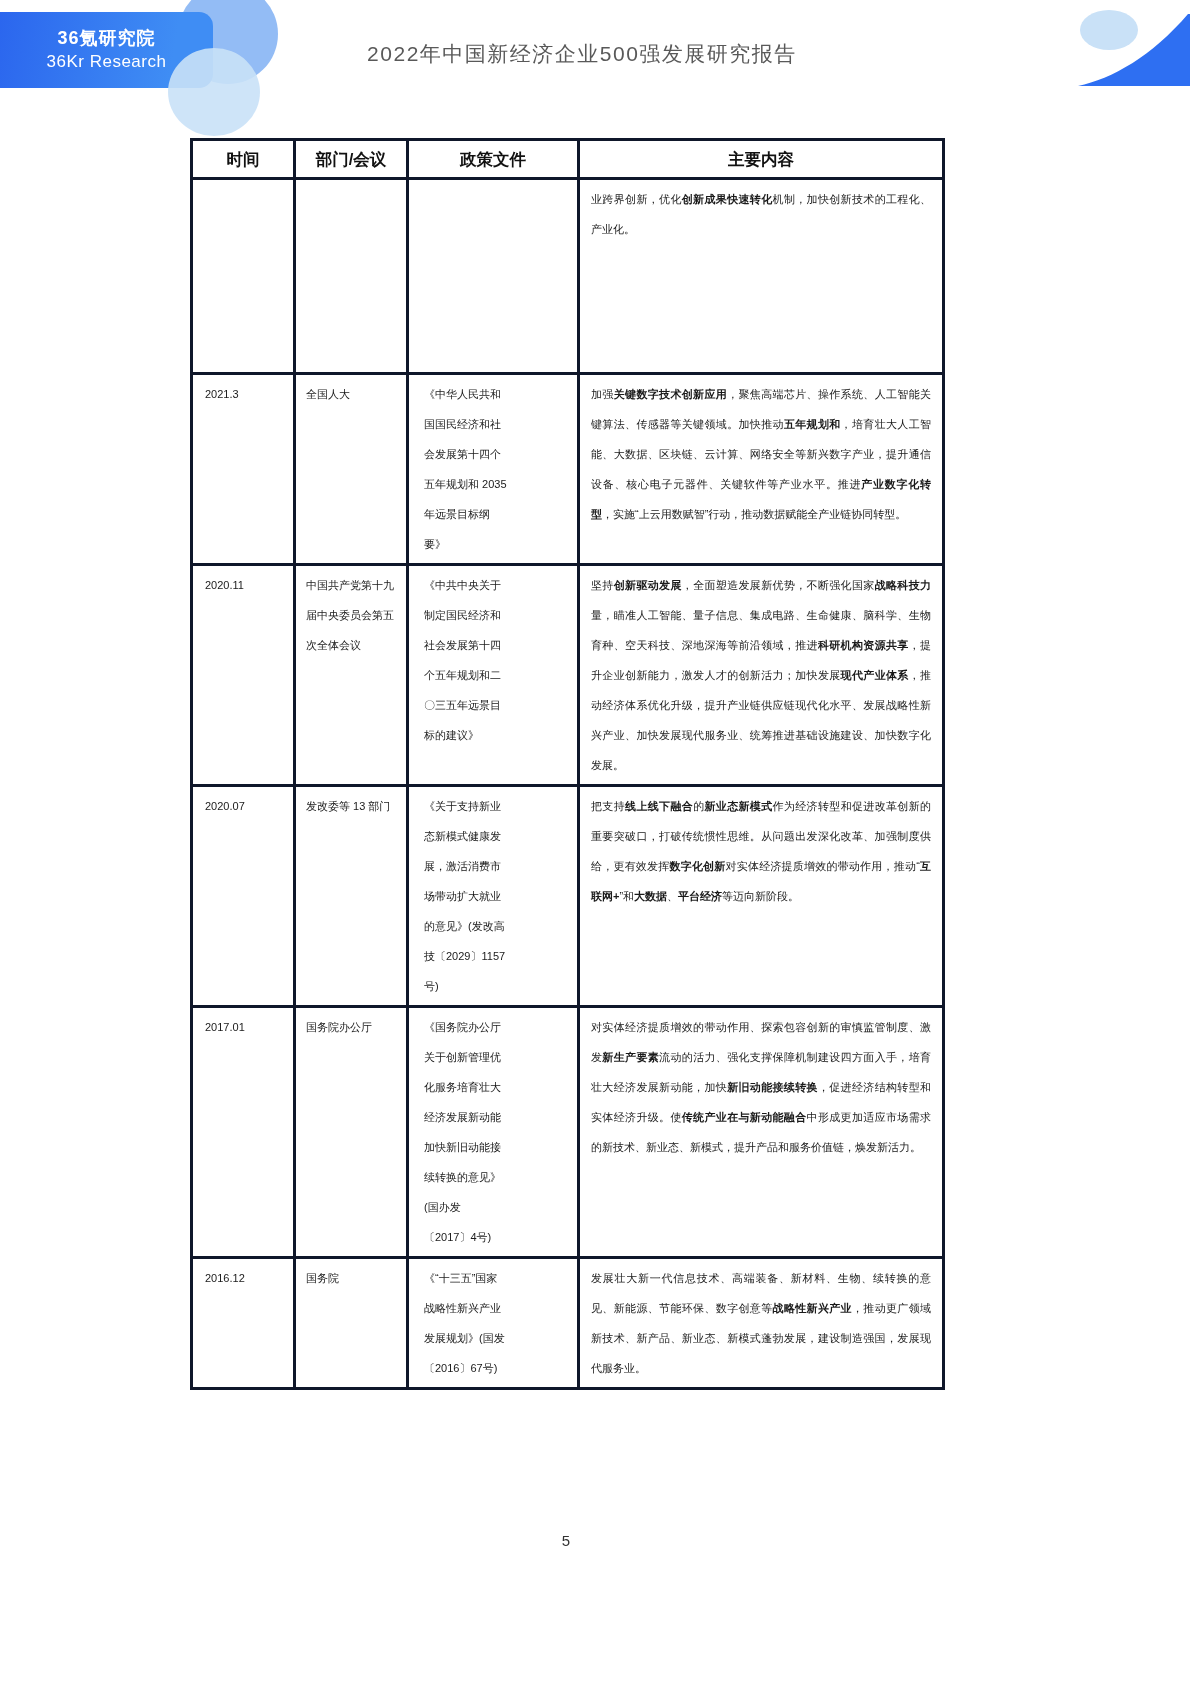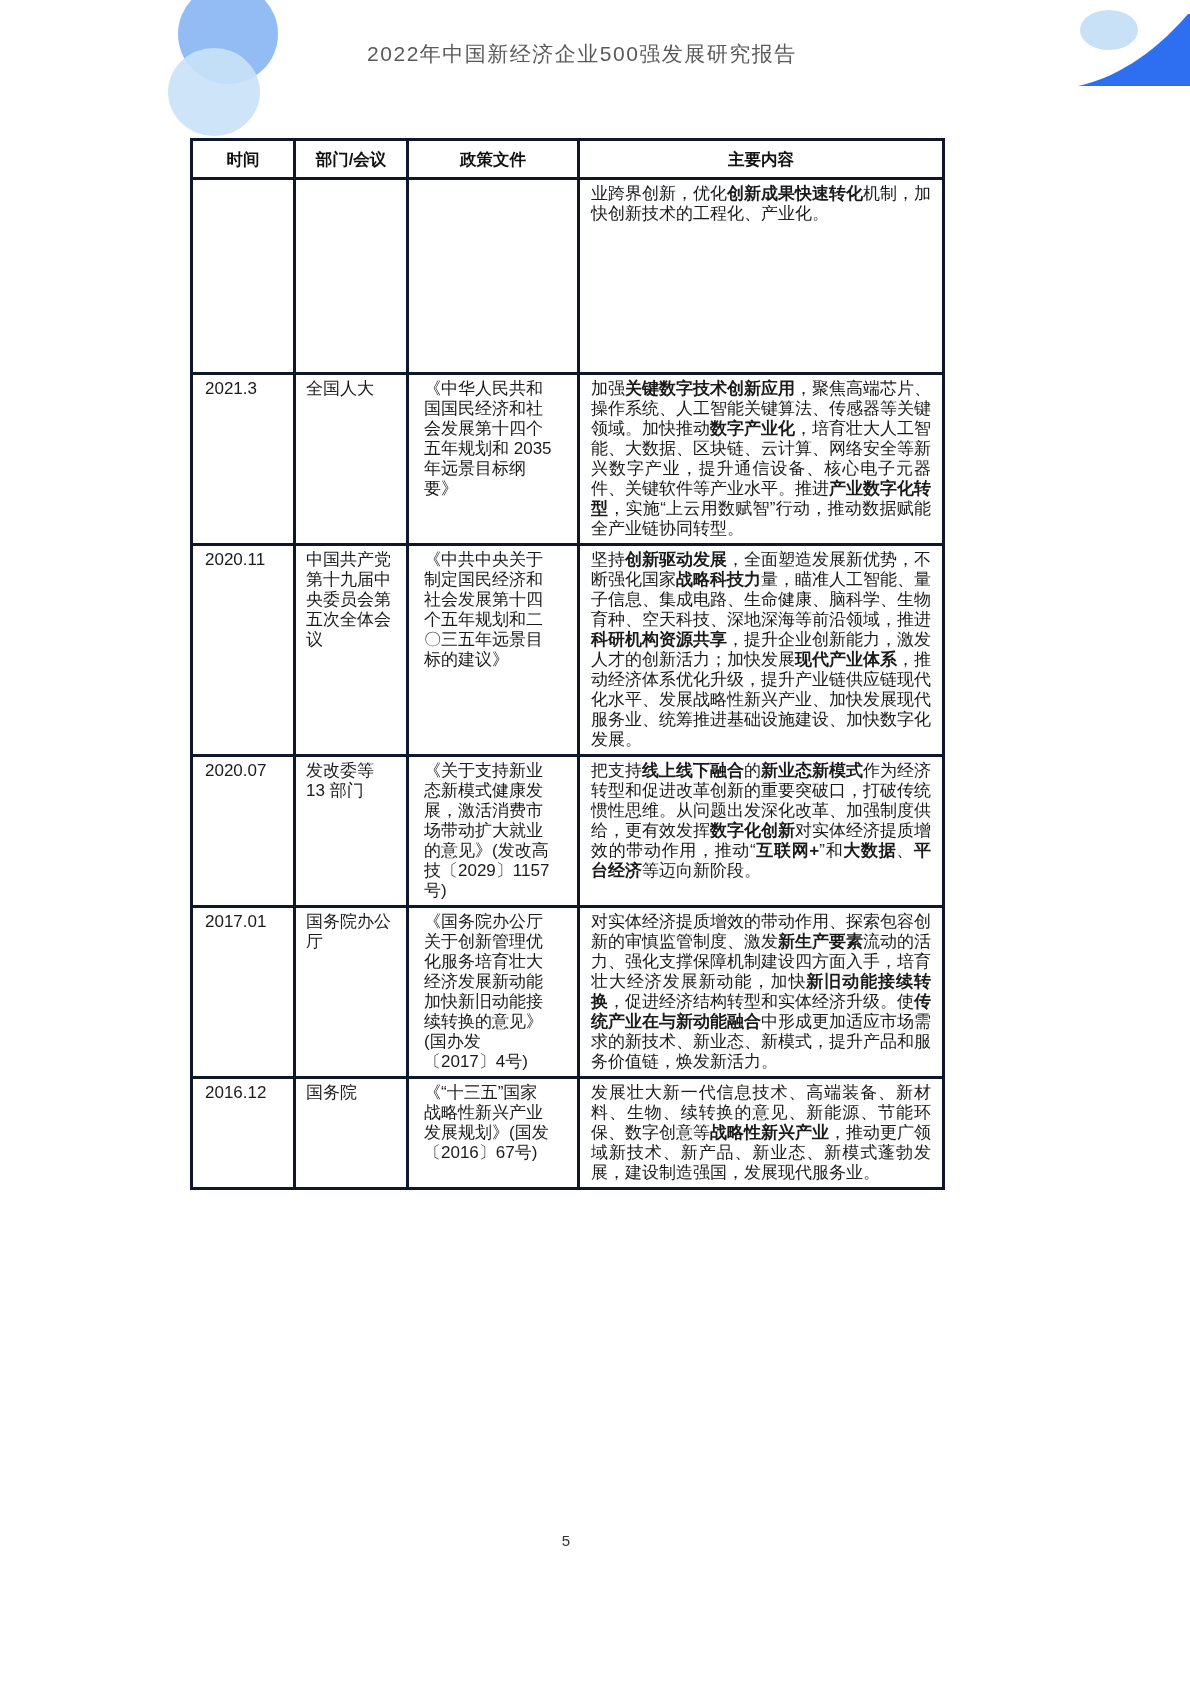--- a/index.html
+++ b/index.html
@@ -27,37 +27,41 @@
     border-radius:50%;background:#c9e1f7;}
   .corner-svg{position:absolute;right:0;top:14px;}
   
   table.policy{position:absolute;left:190px;top:138px;width:752px;
     border-collapse:collapse;table-layout:fixed;}
   .policy col.c1{width:103px}.policy col.c2{width:113px}
   .policy col.c3{width:171px}.policy col.c4{width:365px}
   .policy th,.policy td{border:3px solid #0f172a;}
   .policy th{font-size:16.5px;font-weight:700;text-align:center;padding:6px 2px;
     line-height:24px;color:#111;}
-  .policy td{vertical-align:top;font-size:17px;line-height:20px;padding:4px 10px;}
+  .policy td{vertical-align:top;font-size:11px;line-height:30px;padding:4px 10px;}
   td.cell-time{padding-left:12px;border-radius:26px;}
   td.cell-doc{white-space:pre-line;padding-left:15px;padding-right:14px;}
   td.cell-content{text-align:justify;padding-left:11px;padding-right:11px;}
   tr.continuation td{height:184px;}
   .policy b{font-weight:700;}
   
   .page-footer{position:absolute;left:190px;top:1532px;width:752px;text-align:center;
     font-size:15px;color:#333;}
 </style>
 </head>
 <body>
 
 <div class="banner">
   <div class="logo-wrap">
     <div class="logo-ellipse-mid"></div>
     <div class="logo-ellipse-light"></div>
+    <div class="logo-main">
+      <span class="l1">36氪研究院</span>
+      <span class="l2">36Kr Research</span>
+    </div>
   </div>
   <div class="banner-title">2022年中国新经济企业500强发展研究报告</div>
   <div class="corner-wrap">
     <div class="corner-ellipse"></div>
     <svg class="corner-svg" width="112" height="72" viewBox="0 0 112 72">
       <path d="M0,72 C34,65 74,42 110,0 L112,0 L112,72 Z" fill="#2e6ff2"></path>
     </svg>
   </div>
 </div>
 
@@ -85,21 +89,21 @@
       </tr>
       <tr>
         <td class="cell-time">2021.3</td>
         <td class="cell-dept">全国人大</td>
         <td class="cell-doc">《中华人民共和
 国国民经济和社
 会发展第十四个
 五年规划和 2035
 年远景目标纲
 要》</td>
-        <td class="cell-content"><span>加强</span><b>关键数字技术创新应用</b><span>，聚焦高端芯片、操作系统、人工智能关键算法、传感器等关键领域。加快推动</span><b>数字产业化</b><span>，培育壮大人工智能、大数据、区块链、云计算、网络安全等新兴数字产业，提升通信设备、核心电子元器件、关键软件等产业水平。推进</span><b>产业数字化转型</b><span>，实施“上云用数赋智”行动，推动数据赋能全产业链协同转型。</span></td>
+        <td class="cell-content"><span>加强</span><b>关键数字技术创新应用</b><span>，聚焦高端芯片、操作系统、人工智能关键算法、传感器等关键领域。加快推动</span><b>五年规划和</b><span>，培育壮大人工智能、大数据、区块链、云计算、网络安全等新兴数字产业，提升通信设备、核心电子元器件、关键软件等产业水平。推进</span><b>产业数字化转型</b><span>，实施“上云用数赋智”行动，推动数据赋能全产业链协同转型。</span></td>
       </tr>
       <tr>
         <td class="cell-time">2020.11</td>
         <td class="cell-dept">中国共产党第十九届中央委员会第五次全体会议</td>
         <td class="cell-doc">《中共中央关于
 制定国民经济和
 社会发展第十四
 个五年规划和二
 〇三五年远景目
 标的建议》</td>

